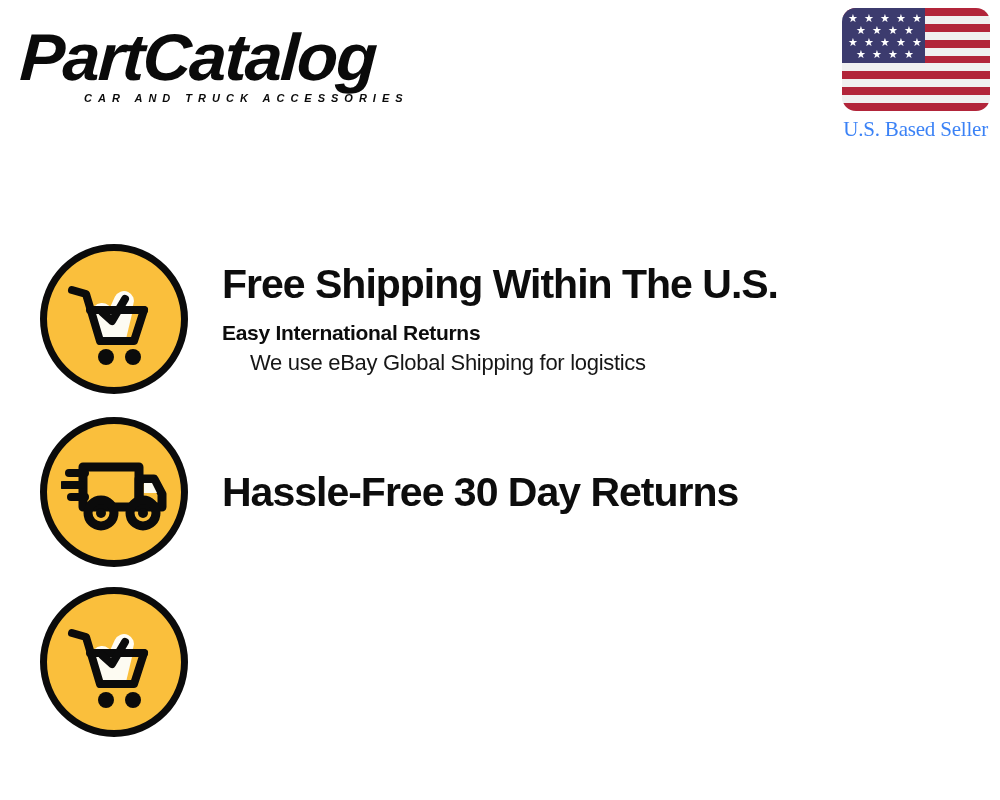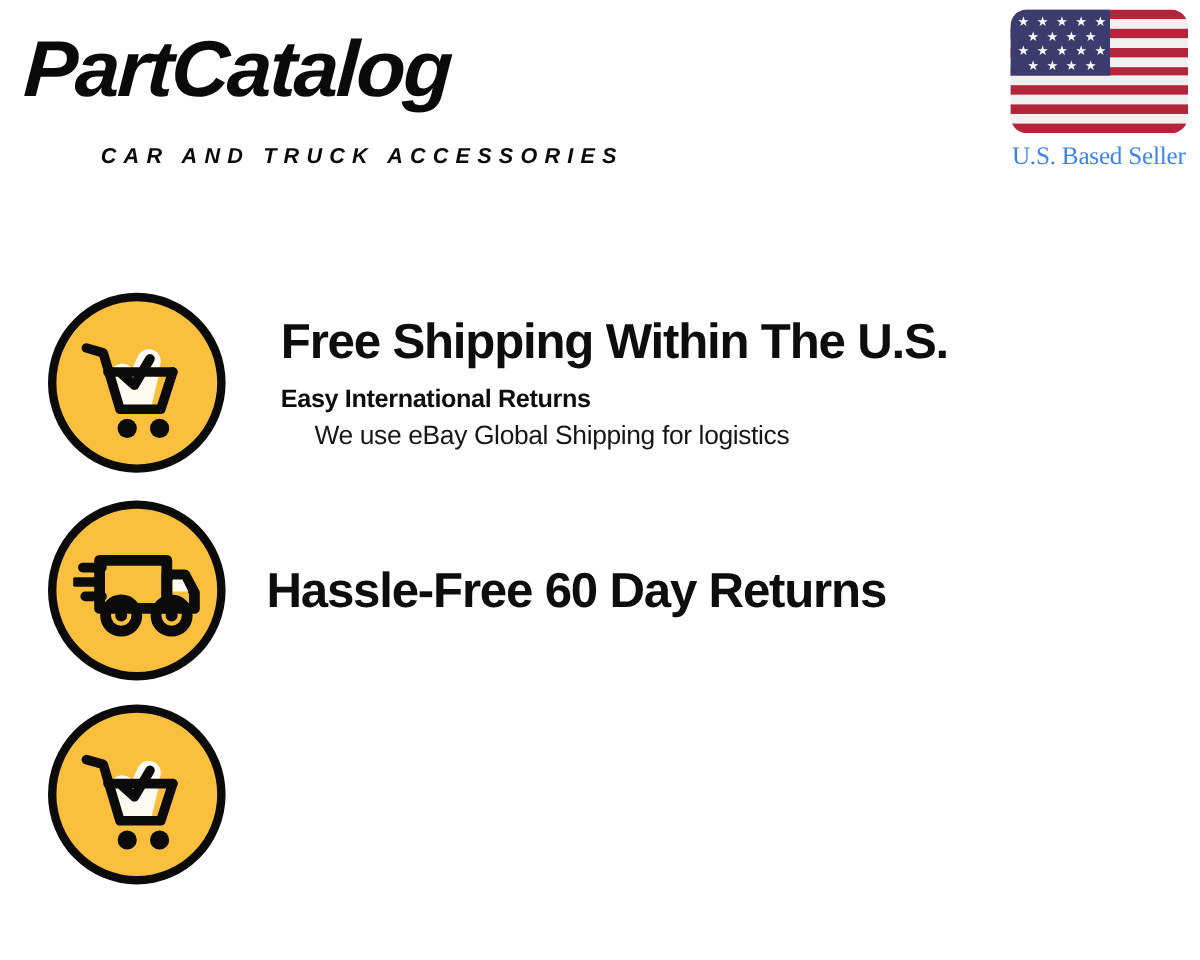--- a/index.html
+++ b/index.html
@@ -53,25 +53,24 @@
     white-space: nowrap;
   }
 
   .brand-tagline {
     position: absolute;
     left: 62px;
     top: 70px;
     font-family: "Liberation Sans", sans-serif;
     font-weight: bold;
     font-style: italic;
-    font-size: 18px;
+    font-size: 11px;
     letter-spacing: 6.0px;
     color: #0a0a0a;
     white-space: nowrap;
-    margin-top: 28px;
   }
 
   .seller-badge {
     position: absolute;
     right: 10px;
     top: 8px;
     width: 270px;
     text-align: right;
   }
 
@@ -133,21 +132,21 @@
   }
 
   .feature-row {
     position: absolute;
     left: 40px;
     display: flex;
     align-items: center;
     width: 940px;
   }
 
-  .feature-row.row-0 { top: 12px; gap: 12px; }
+  .feature-row.row-0 { top: 12px; }
   .feature-row.row-1 { top: 185px; }
   .feature-row.row-2 { top: 355px; }
 
   .icon-badge {
     flex: 0 0 auto;
     width: 148px;
     height: 150px;
     border-radius: 50%;
     background: #fabf3c;
     border: 7px solid #0b0b0b;
@@ -298,21 +297,21 @@
           <path d="M8 24 L24 24" stroke="#0b0b0b" stroke-width="8" stroke-linecap="round"></path>
           <path d="M2 36 L20 36" stroke="#0b0b0b" stroke-width="8" stroke-linecap="round"></path>
           <path d="M10 48 L24 48" stroke="#0b0b0b" stroke-width="8" stroke-linecap="round"></path>
           <circle cx="40" cy="64" r="13" fill="none" stroke="#0b0b0b" stroke-width="9"></circle>
           <circle cx="40" cy="64" r="5" fill="#0b0b0b"></circle>
           <circle cx="82" cy="64" r="13" fill="none" stroke="#0b0b0b" stroke-width="9"></circle>
           <circle cx="82" cy="64" r="5" fill="#0b0b0b"></circle>
         </svg>
       </div>
       <div class="feature-text">
-        <div class="feature-title">Hassle-Free 60 Day Returns</div>
+        <div class="feature-title">Hassle-Free 30 Day Returns</div>
       </div>
     </div>
 
     <div class="feature-row row-2">
       <div class="icon-badge">
         <svg width="104" height="100" viewBox="0 0 104 100" aria-hidden="true">
           <path d="M62 32 L52 54 L40 44" fill="none" stroke="#fffdf5" stroke-width="20" stroke-linecap="round" stroke-linejoin="round"></path>
           <path d="M33 45 L70 45 L64 70 L38 70 Z" fill="#fdfbf2" stroke="none"></path>
           <path d="M10 21 L24 25 L38 72 L72 72 L82 41" fill="none" stroke="#0b0b0b" stroke-width="8" stroke-linecap="round" stroke-linejoin="round"></path>
           <path d="M28 41 L82 41" fill="none" stroke="#0b0b0b" stroke-width="8" stroke-linecap="round"></path>

